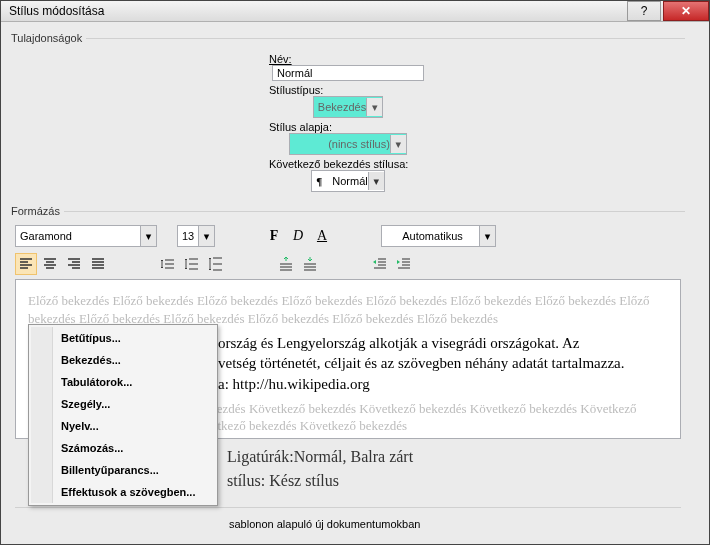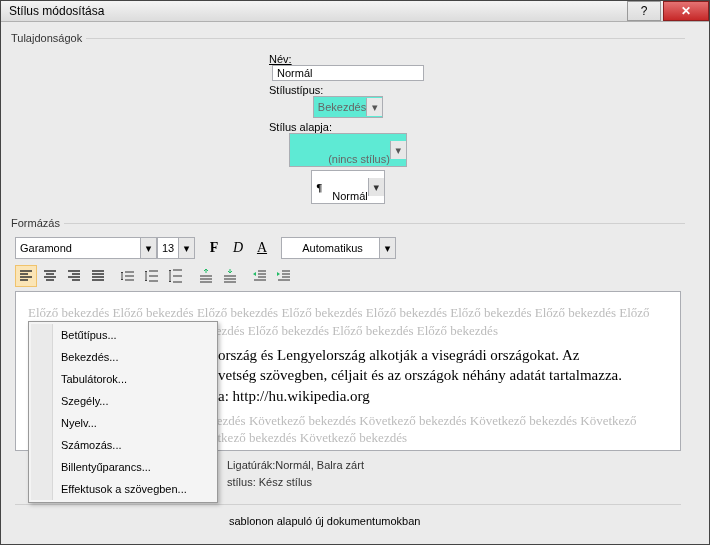--- a/index.html
+++ b/index.html
@@ -15,45 +15,45 @@
   fieldset.group legend { padding: 0 4px 0 0; color: #333; }
   .row { display: flex; align-items: center; margin: 3px 0; flex-direction: column; }
   .row .label { width: 170px; padding-left: 6px; }
   .row .underline { text-decoration: underline; }
   .row input[type=text], .row .select { flex: 1; height: 20px; border: 1px solid #abadb3; background: #fff; padding: 1px 4px; font-family: inherit; font-size: 11px; }
   .row .select { display: flex; align-items: center; justify-content: space-between; color: #666; cursor: default; }
   .row .select.disabled { background: #5eead4; }
   .row .select .arrow { width: 16px; text-align: center; color: #555; background: #e8e8e8; border-left: 1px solid #abadb3; margin-right: -4px; height: 18px; line-height: 18px; }
   .row .select .arrow.enabled { background: #e5e5e5; color:#333; }
   .row .select .value { flex:1; }
-  .row .select.withicon .value { margin-left: 4px; margin-top: 18px; }
+  .row .select.withicon .value { margin-left: 4px; }
   .pilcrow { font-family: Georgia, serif; font-weight: bold; margin-right: 6px; }
-  .toolbar { display: flex; align-items: center; gap: 0; padding: 2px 0 4px 4px; flex-wrap: wrap; }
+  .toolbar { display: flex; align-items: center; gap: 20px; padding: 2px 0 4px 4px; flex-wrap: wrap; }
   .toolbar .combo { height: 22px; border: 1px solid #abadb3; background: #fff; display: flex; align-items: center; padding: 0 0 0 4px; font-size:11px; }
   .toolbar .combo .arrow { width: 16px; height: 20px; border-left: 1px solid #abadb3; display: flex; align-items: center; justify-content: center; background: #e8e8e8; }
   .toolbar .combo.font { width: 142px; }
   .toolbar .combo.size { width: 38px; }
   .toolbar .combo.color { width: 115px; justify-content: center; }
   .toolbar .sep { width: 8px; }
   .toolbar .btngroup { display: flex; gap: 2px; }
   .toolbar .tbtn { width: 22px; height: 22px; border: 1px solid transparent; display: flex; align-items: center; justify-content: center; font-family: "Times New Roman", serif; font-size: 14px; cursor: pointer; }
   .toolbar .tbtn.active { border-color: #f0c36d; background: #fbe5b6; }
   .previewbox { border: 1px solid #abadb3; background: #fff; margin: 0 4px; height: 160px; overflow: hidden; padding: 10px 12px; font-family: Garamond, Georgia, serif; font-size: 14px; line-height: 1.35; }
   .previewbox .ghost { color: #bcbcbc; font-size: 13px; margin: 2px 0; }
   .previewbox .sample { color: #000; font-size: 15px; margin: 6px 0; text-align: left; }
-  .summary { margin: 6px 6px 0 6px; font-size: 11px; color: #333; line-height: 1.5; padding-left: 210px; }
+  .summary { margin: 6px 6px 0 6px; font-size: 16px; color: #333; line-height: 1.5; padding-left: 210px; font-family: Liberation Serif, serif; }
   .divider { border-top: 1px solid #d0d0d0; margin: 8px 4px; }
   .checkrow { display: flex; align-items: center; margin: 2px 6px 2px 8px; }
   .footer { display: flex; align-items: center; padding: 6px 10px 10px 10px; flex-direction: column; }
   .footer .fbtn { height: 23px; border: 1px solid #8a8a8a; background: linear-gradient(#fbfbfb,#e4e4e4); padding: 0 12px; font-size: 11px; cursor: pointer; border-radius: 3px; }
   .footer .fbtn.default { border-color: #3c7fb1; box-shadow: 0 0 0 1px #a8d0ea inset; font-family: Liberation Serif, serif; }
   .footer .fbtn.format { background: linear-gradient(#dbe8f5,#b8d2ea); border-color: #6a94bd; }
   .footer .fbtn .tri { font-size: 8px; margin-left: 4px; }
   .footer .spacer { flex: 1; }
-  .menu { position: absolute; left: 27px; bottom: 36px; width: 190px; background: #f4f4f4; border: 1px solid #999; box-shadow: 2px 2px 4px rgba(0,0,0,0.25); z-index: 50; padding: 2px; }
+  .menu { position: absolute; left: 27px; bottom: 36px; width: 190px; background: #f4f4f4; border: 1px solid #999; box-shadow: 2px 2px 4px rgba(0,0,0,0.25); z-index: 50; padding: 2px; font-weight: bold; }
   .menu .edge { position: absolute; left: 2px; top: 2px; bottom: 2px; width: 22px; background: #eaeaea; border-right: 1px solid #d8d8d8; }
   .menu .item { position: relative; padding: 5px 10px 5px 30px; color: #000; cursor: pointer; font-size:11px; }
   svg.icon { width: 14px; height: 14px; }
 </style>
 </head>
 <body>
 
 <div class="window">
   <div class="titlebar">
     <span class="title">Stílus módosítása</span>
@@ -83,20 +83,21 @@
 
       <div class="row">
         <span class="label">Stílus alapja:</span>
         <div class="select disabled withicon">
           <span class="value" style="text-align:center; padding-left:30px;">(nincs stílus)</span>
           <span class="arrow">▾</span>
         </div>
       </div>
 
       <div class="row">
+        <span class="label"><span>Következő bekezdés stílusa:</span></span>
         <div class="select withicon" style="color:#000;">
           <span class="pilcrow">¶</span>
           <span class="value">Normál</span>
           <span class="arrow enabled">▾</span>
         </div>
       </div>
     </fieldset>
 
     <fieldset class="group">
       <legend>Formázás</legend>
@@ -202,21 +203,21 @@
                 <path d="M0 3l3 2-3 2z" fill="#2b6"></path>
               </svg>
           </div>
         </div>
       </div>
 
       <div class="previewbox">
         <div class="ghost">Előző bekezdés Előző bekezdés Előző bekezdés Előző bekezdés Előző bekezdés Előző bekezdés Előző bekezdés Előző bekezdés Előző bekezdés Előző bekezdés Előző bekezdés Előző bekezdés Előző bekezdés</div>
         <div class="sample">
           <span>Magyarország, Szlovákia, Csehország és Lengyelország alkotják a visegrádi országokat. Az</span><br>
-          <span style="padding-left:190px">vetség szövegben, céljait és az országok néhány adatát tartalmazza.</span><br>
+          <span style="padding-left:190px">vetség történetét, céljait és az szövegben néhány adatát tartalmazza.</span><br>
           <span style="padding-left:190px">a: http://hu.wikipedia.org</span>
         </div>
         <div class="ghost">Következő bekezdés Következő bekezdés Következő bekezdés Következő bekezdés Következő bekezdés Következő bekezdés Következő bekezdés Következő bekezdés Következő bekezdés</div>
       </div>
 
       <div class="summary">
         <div>Ligatúrák:Normál, Balra zárt</div>
         <div>stílus: Kész stílus</div>
       </div>
     </fieldset>

